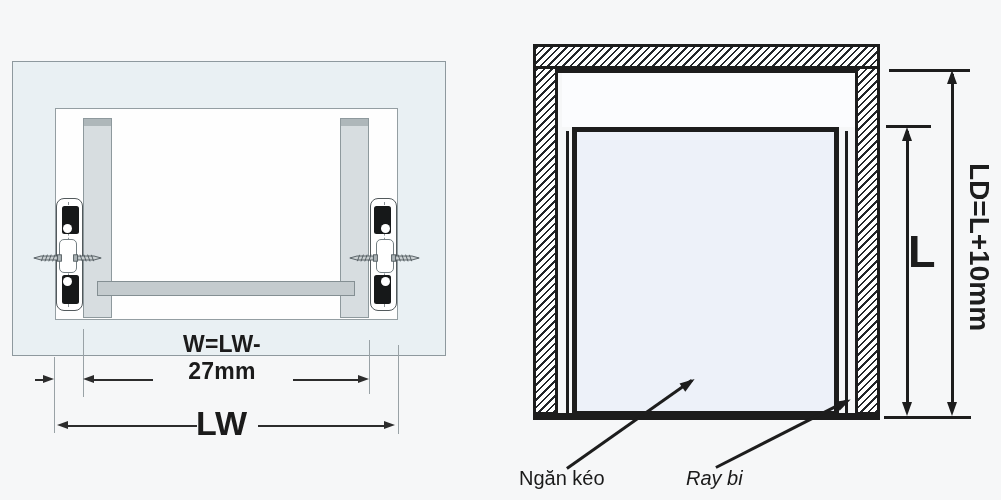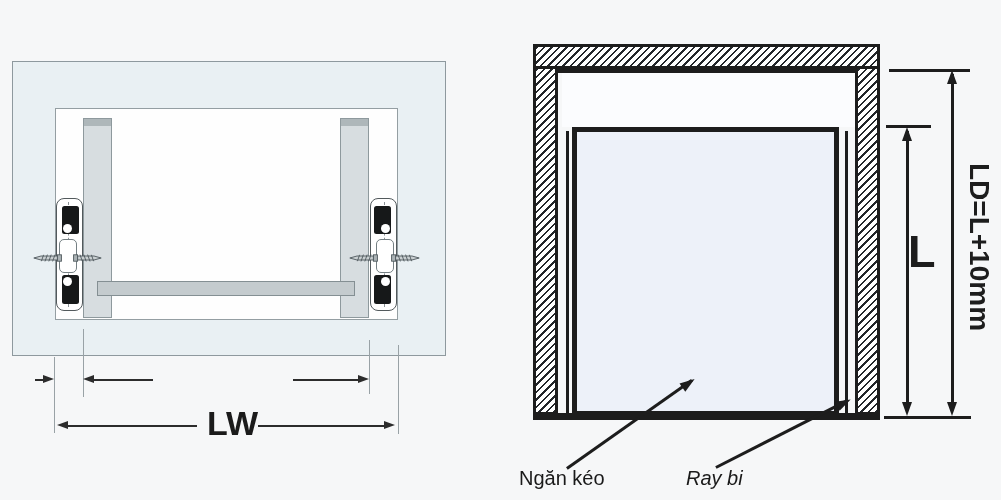--- a/index.html
+++ b/index.html
@@ -20,21 +20,21 @@
   .ball{position:absolute;width:9px;height:9px;background:#fff;border-radius:50%;}
   .mirror{transform:scaleX(-1);}
   .screw{width:29px;height:10px;top:249px;}
   
   .tick{position:absolute;width:1px;background:#99a2a6;}
   .dline{position:absolute;height:2px;background:#2c2c2c;}
   .ah{position:absolute;width:0;height:0;}
   .ah.l{border-top:4.5px solid transparent;border-bottom:4.5px solid transparent;border-right:11px solid #2c2c2c;}
   .ah.r{border-top:4.5px solid transparent;border-bottom:4.5px solid transparent;border-left:11px solid #2c2c2c;}
   .wtext{left:152px;top:331px;width:140px;text-align:center;font-size:23px;font-weight:700;color:#1b1b1b;letter-spacing:0.2px;}
-  .lwtext{left:196px;top:404px;width:62px;text-align:right;font-size:34px;font-weight:700;color:#1b1b1b;}
+  .lwtext{left:196px;top:404px;width:62px;text-align:left;font-size:34px;font-weight:700;color:#1b1b1b;}
   
   .hatch{background:repeating-linear-gradient(135deg,#23262a 0px,#23262a 1.7px,#ffffff 1.7px,#ffffff 5.3px);border:3px solid #1d1d1d;box-sizing:border-box;}
   .topbar{left:533px;top:44px;width:347px;height:25px;}
   .wallL{left:533px;top:66px;width:25px;height:349px;}
   .wallR{left:855px;top:66px;width:25px;height:349px;}
   .botline{left:533px;top:413px;width:347px;height:7px;background:#1d1d1d;}
   .innertop{left:558px;top:69px;width:297px;height:4px;background:#1d1d1d;}
   .gapband{left:562px;top:73px;width:293px;height:54px;background:#fbfcfe;}
   .drawerbox{left:572px;top:127px;width:267px;height:289px;background:#edf1f9;border:5px solid #1d1d1d;box-sizing:border-box;}
   .rail{position:absolute;width:3px;top:131px;height:282px;background:#1d1d1d;}
@@ -121,20 +121,21 @@
     <div class="tick" style="left:83px;top:329px;height:68px;"></div>
     <div class="tick" style="left:369px;top:340px;height:54px;"></div>
     <div class="tick" style="left:398px;top:345px;height:89px;"></div>
 
     <div class="dline" style="left:35px;top:379px;width:9px;"></div>
     <div class="ah r" style="left:43px;top:375px;"></div>
     <div class="ah l" style="left:83px;top:375px;"></div>
     <div class="dline" style="left:93px;top:379px;width:60px;"></div>
     <div class="dline" style="left:293px;top:379px;width:66px;"></div>
     <div class="ah r" style="left:358px;top:375px;"></div>
+    <div class="abs wtext">W=LW-27mm</div>
 
     <div class="ah l" style="left:57px;top:421px;"></div>
     <div class="dline" style="left:67px;top:425px;width:130px;"></div>
     <div class="abs lwtext">LW</div>
     <div class="dline" style="left:258px;top:425px;width:127px;"></div>
     <div class="ah r" style="left:384px;top:421px;"></div>
   </div>
 
   <div class="abs" style="left:500px;top:0;width:501px;height:500px;margin-left:-500px;padding-left:500px;box-sizing:content-box;">
     <div class="abs hatch topbar"></div>

